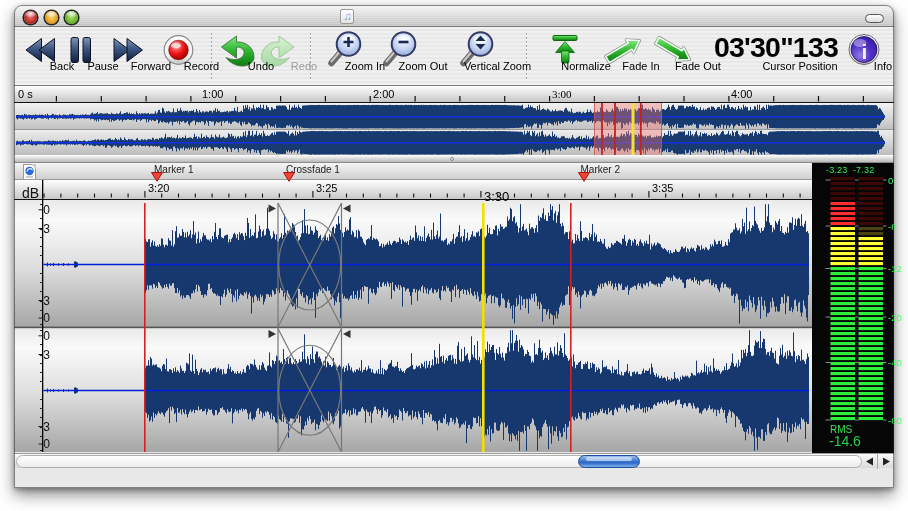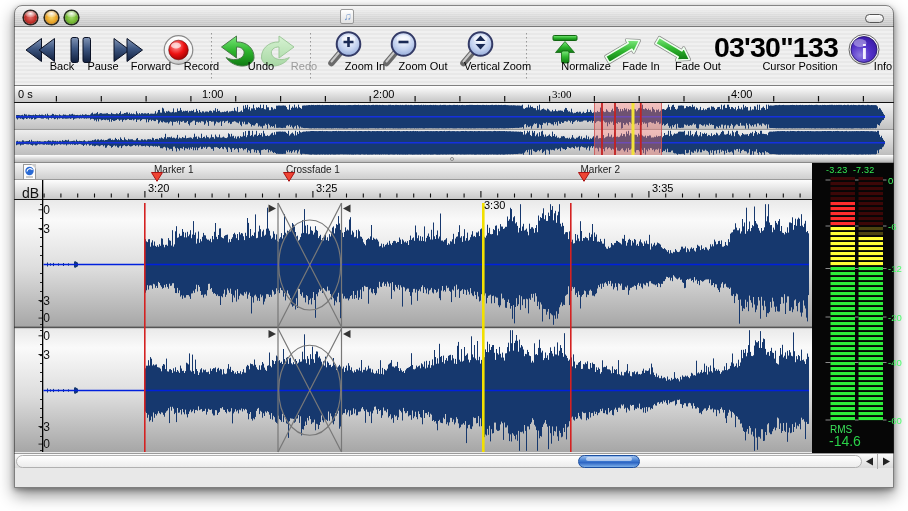--- a/index.html
+++ b/index.html
@@ -218,21 +218,21 @@
       <polygon points="268.5,330.0 268.5,338.0 276,334.0" fill="#333"></polygon>
       <polygon points="350.5,330.0 350.5,338.0 343,334.0" fill="#333"></polygon>
 
     <path d="M144.8 203V452M570.8 203V452" stroke="#d42222" stroke-width="1.6"></path>
 
     <path d="M483.3 203V452" stroke="#f2e000" stroke-width="2.6"></path>
   </svg>
 
   <div class="abs" style="left:134px;top:177px;font-size:11px;">3:20</div>
   <div class="abs" style="left:302px;top:177px;font-size:11px;">3:25</div>
-  <div class="abs" style="left:470px;top:194px;font-size:11px;">3:30</div>
+  <div class="abs" style="left:470px;top:184px;font-size:13px;">3:30</div>
   <div class="abs" style="left:638px;top:177px;font-size:11px;">3:35</div>
   <div class="abs" style="left:8px;top:180px;font-size:14px;color:#111;">dB</div>
 
   <div class="abs" style="left:9px;top:159px;width:13px;height:16px;background:#fdfdfd;border:1px solid #999;"></div>
   <svg class="abs" style="left:9px;top:159px;" width="13" height="16">
     <circle cx="6.5" cy="7" r="4.2" fill="#2a6ad4"></circle>
     <path d="M4 7.5 A3 3 0 0 1 9.5 6" stroke="#fff" stroke-width="1.2" fill="none"></path>
     <polygon points="8,0 13,0 13,5" fill="#ccc"></polygon>
     <rect x="3" y="12.5" width="7" height="1" fill="#999"></rect>
   </svg>

